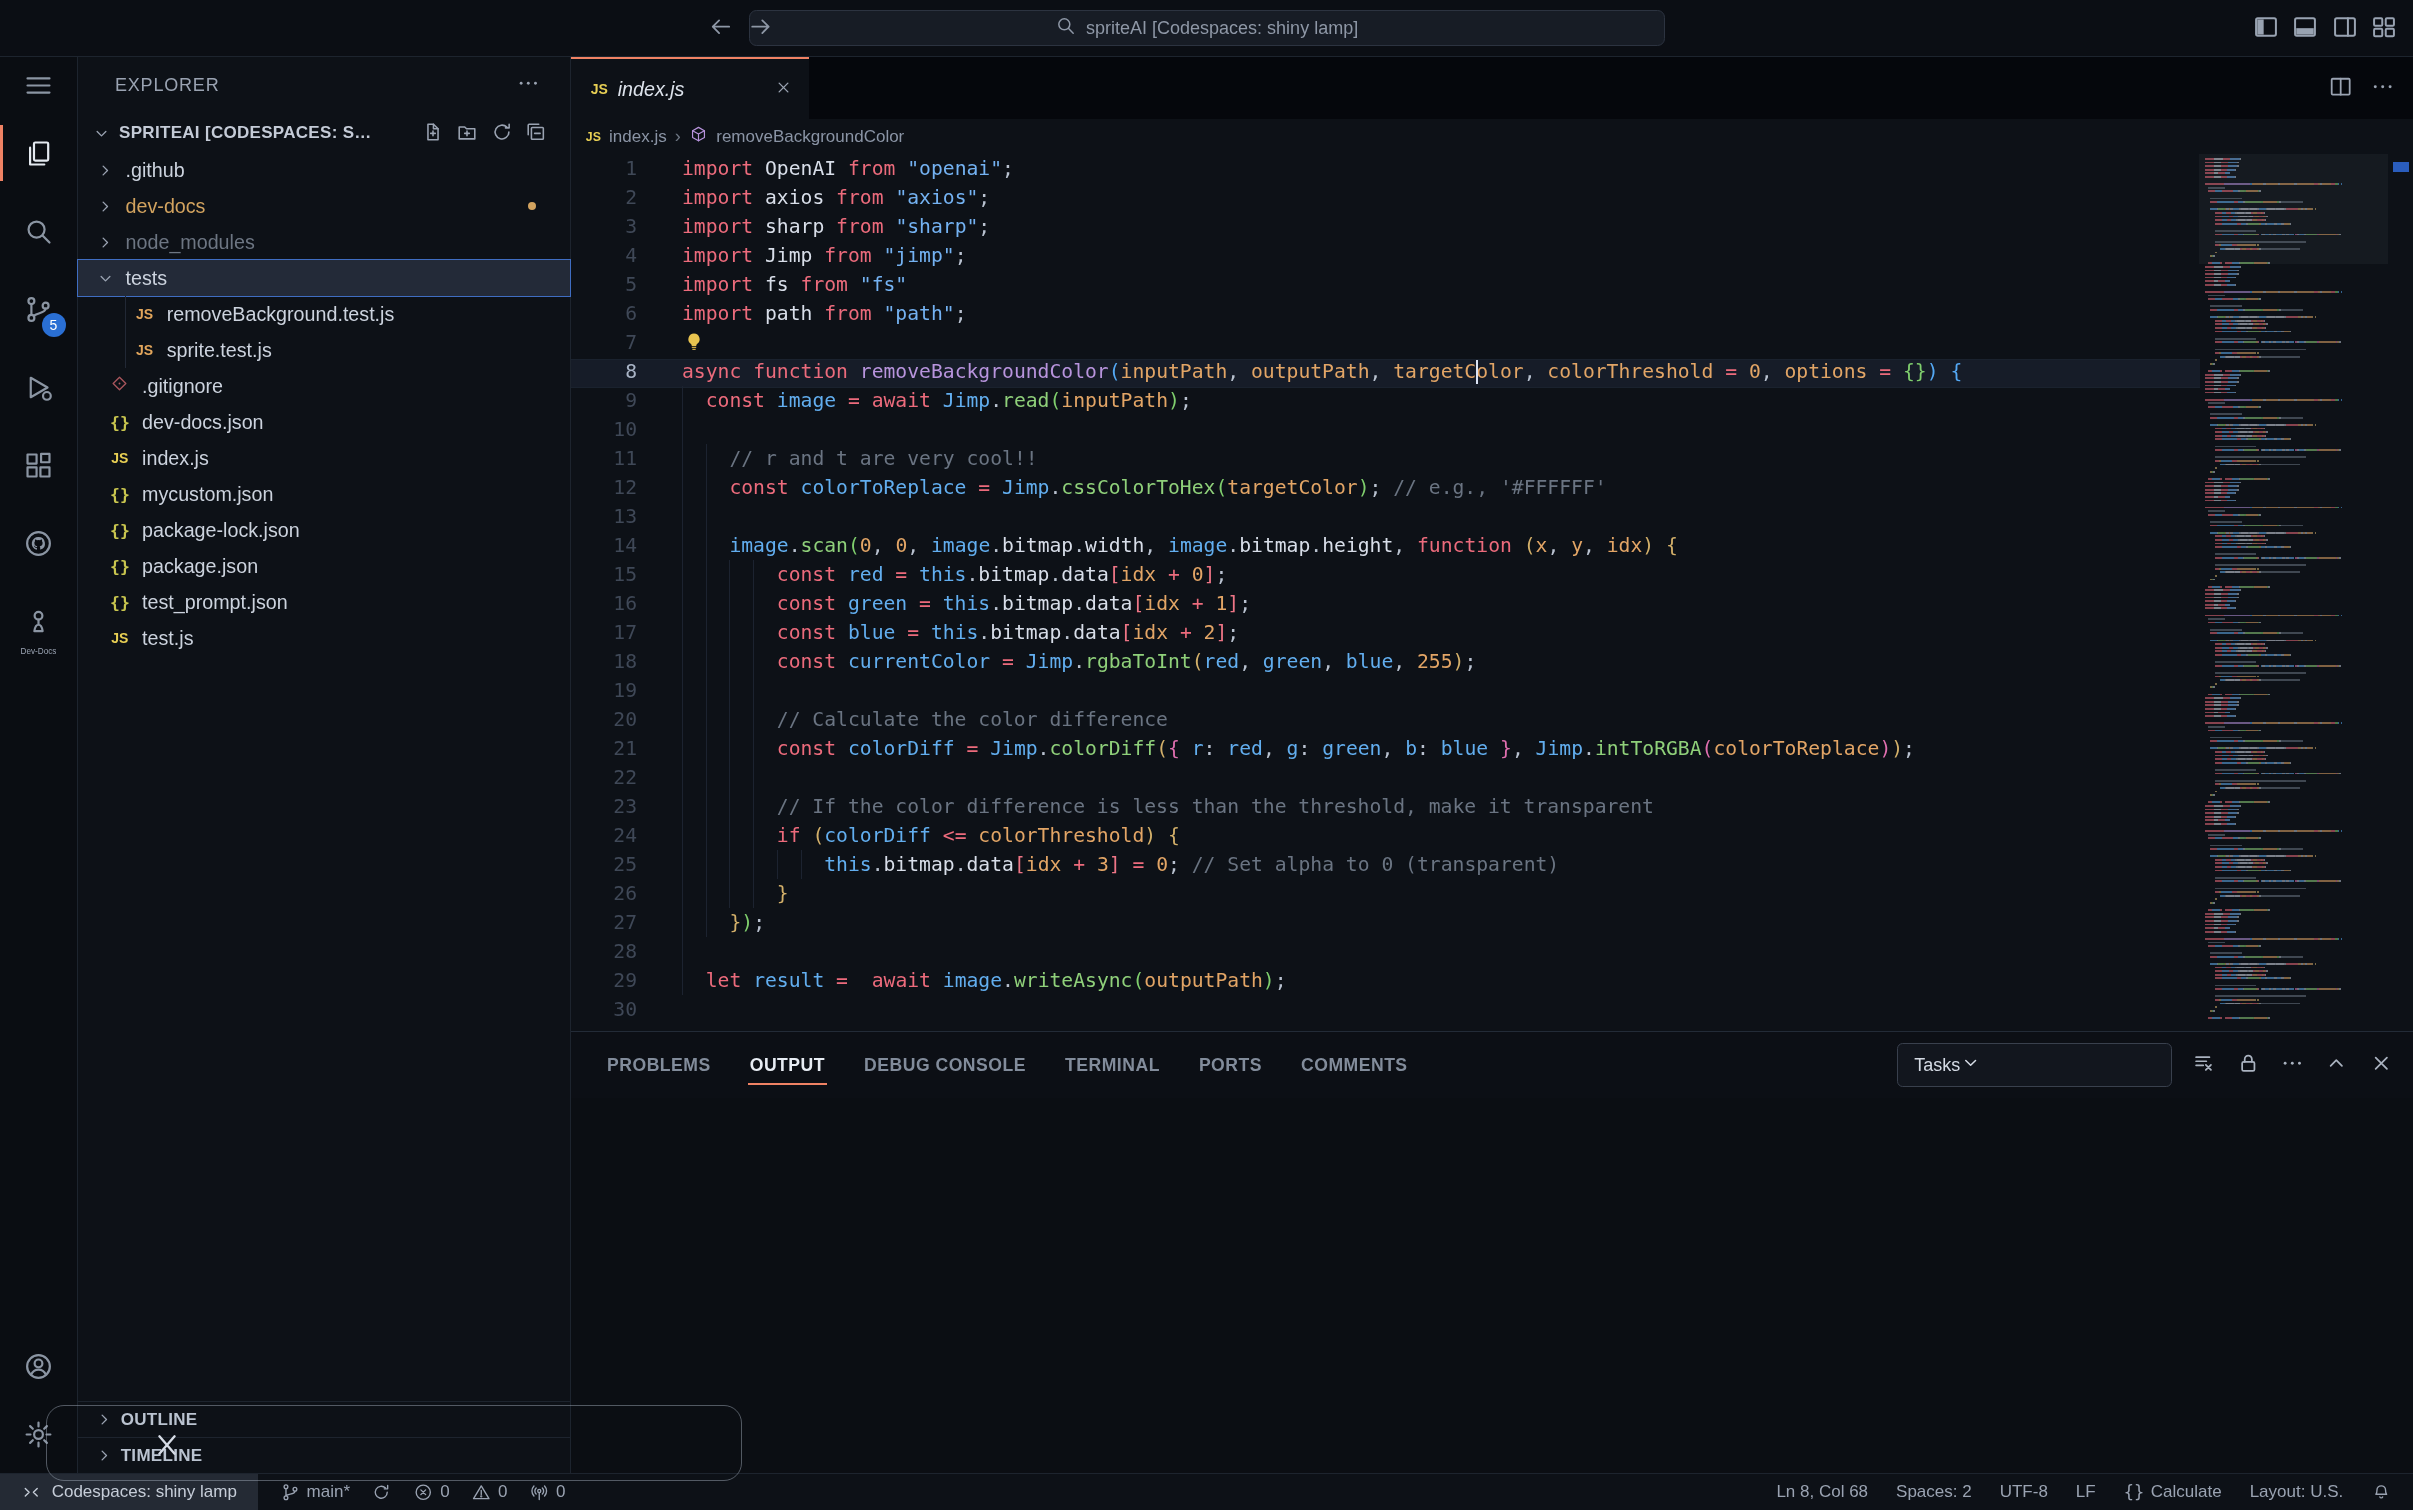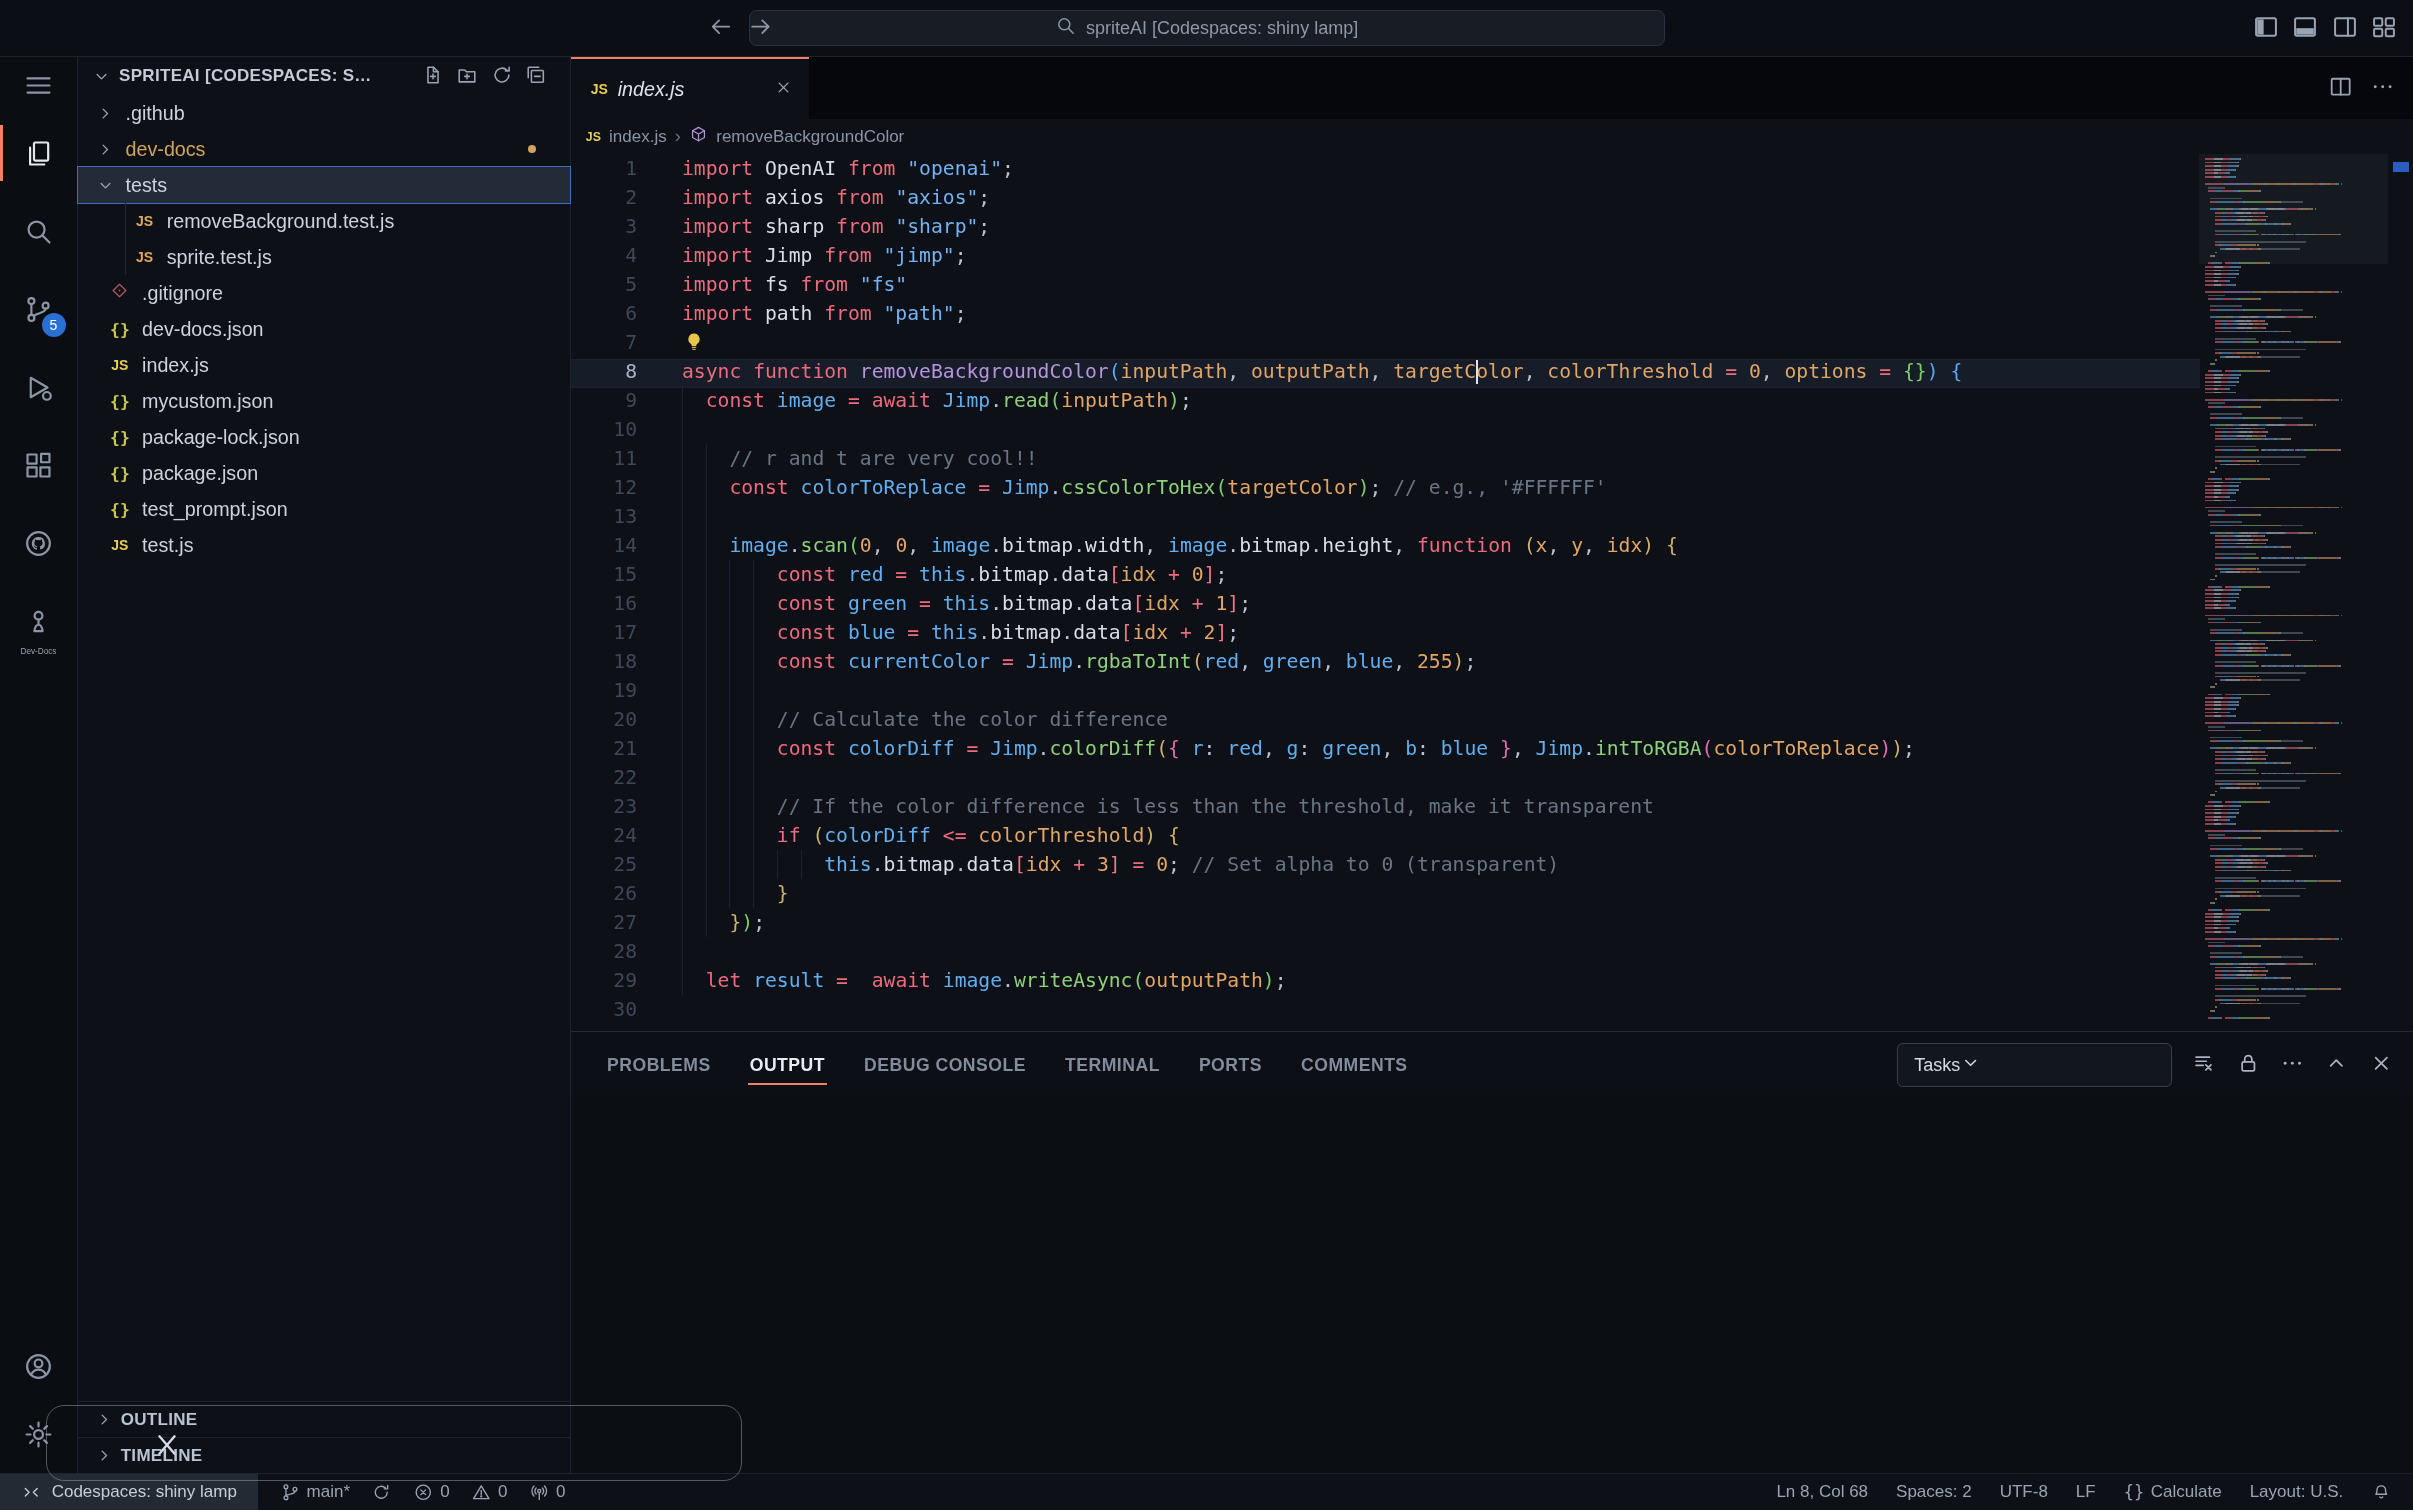--- a/index.html
+++ b/index.html
@@ -262,20 +262,28 @@
           <div class="ab-item">
             <svg class="ic " viewBox="0 0 24 24">
               <circle cx="12" cy="12" r="3.4"></circle>
               <path d="M12 2.8v3M12 18.2v3M2.8 12h3M18.2 12h3M5.5 5.5l2.1 2.1M16.4 16.4l2.1 2.1M18.5 5.5l-2.1 2.1M7.6 16.4l-2.1 2.1"></path>
             </svg>
           </div>
         </div>
     </div>
 
     <div class="sidebar">
+      <div class="sb-head">
+        <span>EXPLORER</span>
+        <span class="more" id="sb-more"><svg class="ic " viewBox="0 0 24 24">
+              <circle cx="5" cy="12" r="1.4" fill="currentColor" stroke="none"></circle>
+              <circle cx="12" cy="12" r="1.4" fill="currentColor" stroke="none"></circle>
+              <circle cx="19" cy="12" r="1.4" fill="currentColor" stroke="none"></circle>
+            </svg></span>
+      </div>
       <div class="proj-row">
         <span class="tchev" id="proj-chev">
             <svg class="ic xs" viewBox="0 0 24 24">
               <path d="M6.5 9.5L12 15l5.5-5.5"></path>
             </svg>
           </span>
         <span class="proj-name">SPRITEAI [CODESPACES: SHINY LAMP]</span>
         <span class="proj-actions" id="proj-actions">
             <span><svg class="ic " viewBox="0 0 24 24">
                 <path d="M12.5 3.5h-6v17h11v-12z"></path>
@@ -305,20 +313,28 @@
             <span class="tlabel">.github</span>
           </div>
           <div class="trow">
             <span class="tchev">
               <svg class="ic xs" viewBox="0 0 24 24">
                 <path d="M9 6.5l5.5 5.5L9 17.5"></path>
               </svg>
             </span>
             <span class="tlabel gold">dev-docs</span>
             <span class="tdot"></span>
+          </div>
+          <div class="trow">
+            <span class="tchev">
+              <svg class="ic xs" viewBox="0 0 24 24">
+                <path d="M9 6.5l5.5 5.5L9 17.5"></path>
+              </svg>
+            </span>
+            <span class="tlabel dim">node_modules</span>
           </div>
           <div class="trow selected">
             <span class="tchev">
               <svg class="ic xs" viewBox="0 0 24 24">
                 <path d="M6.5 9.5L12 15l5.5-5.5"></path>
               </svg>
             </span>
             <span class="tlabel">tests</span>
           </div>
           <div class="trow child">

